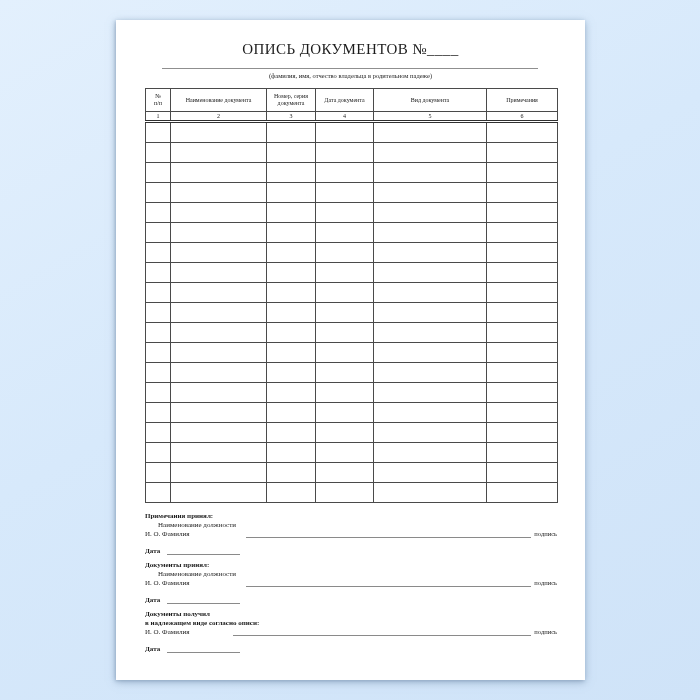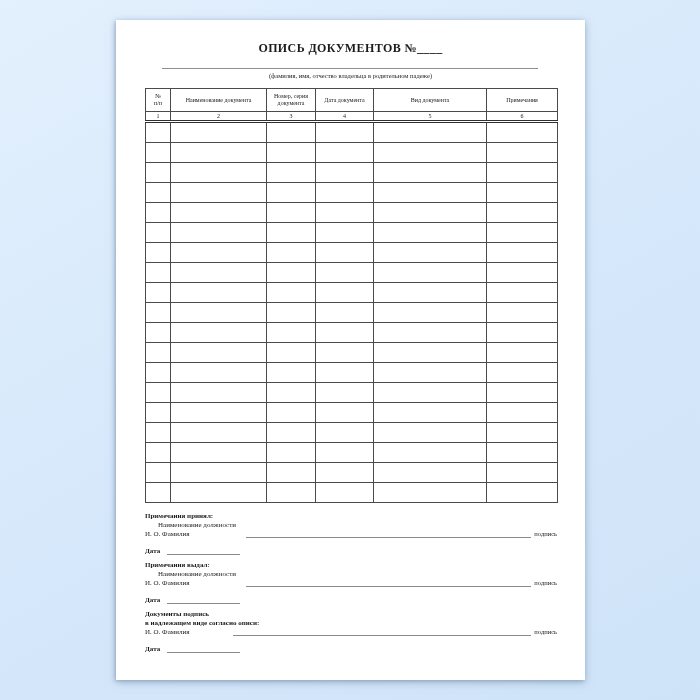--- a/index.html
+++ b/index.html
@@ -9,21 +9,21 @@
     font-family:"Liberation Serif","DejaVu Serif",serif;
     color:#1c1c1c;
   }
   .paper{
     position:absolute;left:116px;top:20px;width:469px;height:660px;
     background:#ffffff;
     box-shadow:0 2px 8px rgba(108,134,166,.55),-1px 1px 3px rgba(120,142,172,.45);
   }
   .doc-title{
     position:absolute;top:21px;left:0;width:100%;
-    text-align:center;font-size:12px;font-weight:bold;letter-spacing:.4px;
+    text-align:center;font-size:15px;font-weight:normal;letter-spacing:.4px;
     white-space:nowrap;
   }
   .owner-line{
     position:absolute;top:40px;left:46px;width:376px;height:8px;
     border-bottom:1px solid #8f8f8f;
   }
   .owner-caption{
     position:absolute;top:52px;left:0;width:100%;
     text-align:center;font-size:6.5px;color:#222;
   }
@@ -264,35 +264,35 @@
         <span class="sig-line"></span>
         <span class="sig-cap">подпись</span>
       </div>
       <div class="date-row">
         <span class="date-label">Дата</span>
         <span class="date-line"></span>
       </div>
     </div>
 
     <div class="sig-block" style="top:541px">
-      <div class="sig-title">Примечания выдал:</div>
+      <div class="sig-title">Документы принял:</div>
       <div class="sig-pos">Наименование должности</div>
       <div class="sig-row">
         <span class="sig-name">И. О. Фамилия</span>
         <span class="sig-line"></span>
         <span class="sig-cap">подпись</span>
       </div>
       <div class="date-row">
         <span class="date-label">Дата</span>
         <span class="date-line"></span>
       </div>
     </div>
 
     <div class="sig-block" style="top:590px">
-      <div class="sig-title">Документы подпись</div>
+      <div class="sig-title">Документы получил</div>
       <div class="sig-title">в надлежащем виде согласно описи:</div>
       <div class="sig-row">
         <span class="sig-name narrow">И. О. Фамилия</span>
         <span class="sig-line"></span>
         <span class="sig-cap">подпись</span>
       </div>
       <div class="date-row">
         <span class="date-label">Дата</span>
         <span class="date-line"></span>
       </div>

